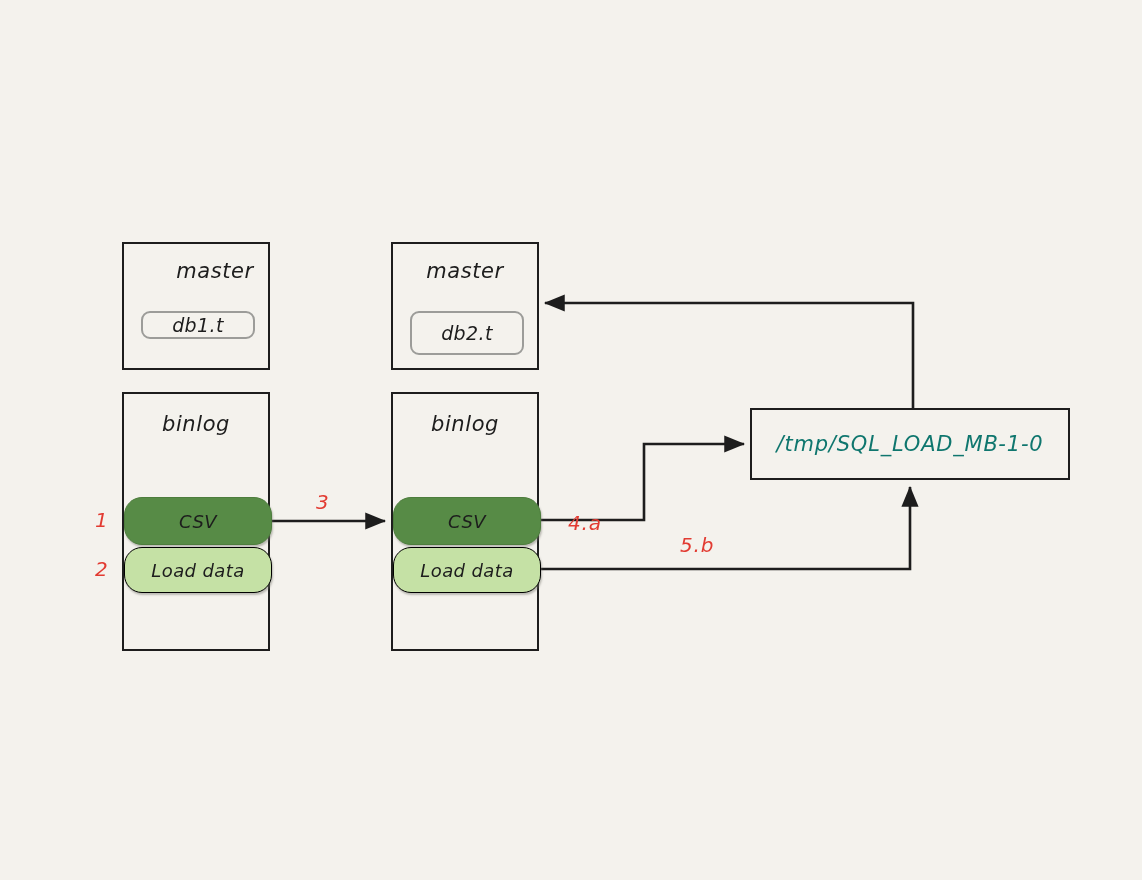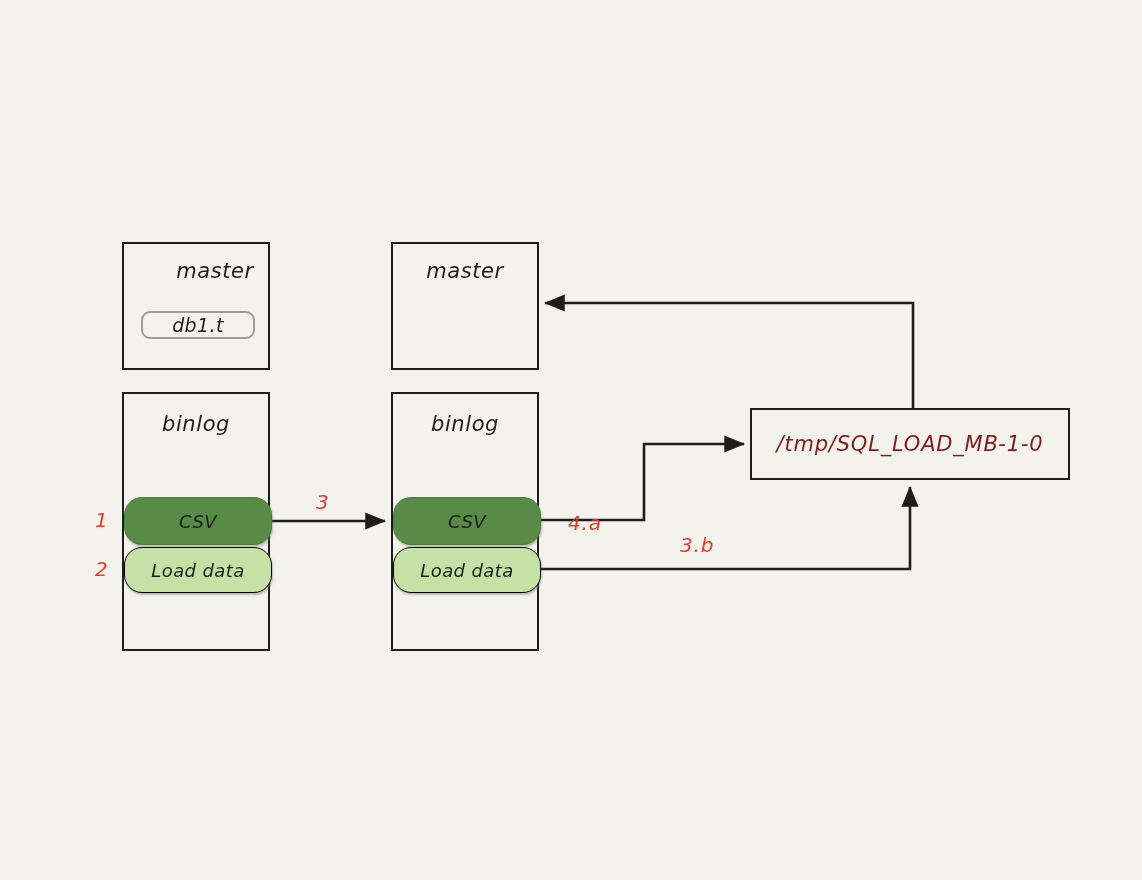--- a/index.html
+++ b/index.html
@@ -81,21 +81,21 @@
     border: 1px solid #000000;
   }
   .file-label {
     position: absolute;
     left: 0;
     right: 0;
     text-align: center;
     font-family: "DejaVu Sans", sans-serif;
     font-size: 21px;
     font-style: italic;
-    color: #7f1d1d;
+    color: #0f766e;
     letter-spacing: 0.8px;
   }
   .step-label {
     position: absolute;
     font-family: "DejaVu Sans", sans-serif;
     font-size: 20px;
     font-style: italic;
     color: #e23b32;
     letter-spacing: 0.8px;
     white-space: nowrap;
@@ -122,20 +122,21 @@
     <path d="M913,408 L913,303 L545,303" fill="none" stroke="#1d1d1d" stroke-width="2.6" stroke-linejoin="miter" marker-end="url(#arrowhead)"></path>
   </svg>
 
   <div class="node-box" style="left:122px; top:242px; width:148px; height:128px;">
     <div class="node-title" style="top:15px;margin-left:38px;">master</div>
     <div class="db-chip" style="left:17px; top:67px; width:114px; height:28px;">db1.t</div>
   </div>
 
   <div class="node-box" style="left:391px; top:242px; width:148px; height:128px;">
     <div class="node-title" style="top:15px;">master</div>
+    <div class="db-chip" style="left:17px; top:67px; width:114px; height:44px;">db2.t</div>
   </div>
 
   <div class="node-box" style="left:122px; top:392px; width:148px; height:259px;">
     <div class="node-title" style="top:18px;">binlog</div>
     <div class="event-chip csv" style="left:0px; top:103px; width:148px; height:48px;">CSV</div>
     <div class="event-chip load" style="left:0px; top:153px; width:148px; height:46px;">Load data</div>
   </div>
 
   <div class="node-box" style="left:391px; top:392px; width:148px; height:259px;">
     <div class="node-title" style="top:18px;">binlog</div>
@@ -148,15 +149,15 @@
   </div>
 
   <div class="step-label" style="left:95px; top:508px;">1</div>
 
   <div class="step-label" style="left:95px; top:557px;">2</div>
 
   <div class="step-label" style="left:316px; top:490px;">3</div>
 
   <div class="step-label" style="left:568px; top:511px;">4.a</div>
 
-  <div class="step-label" style="left:680px; top:533px;">3.b</div>
+  <div class="step-label" style="left:680px; top:533px;">5.b</div>
 
 </div>
 
 </body></html>

